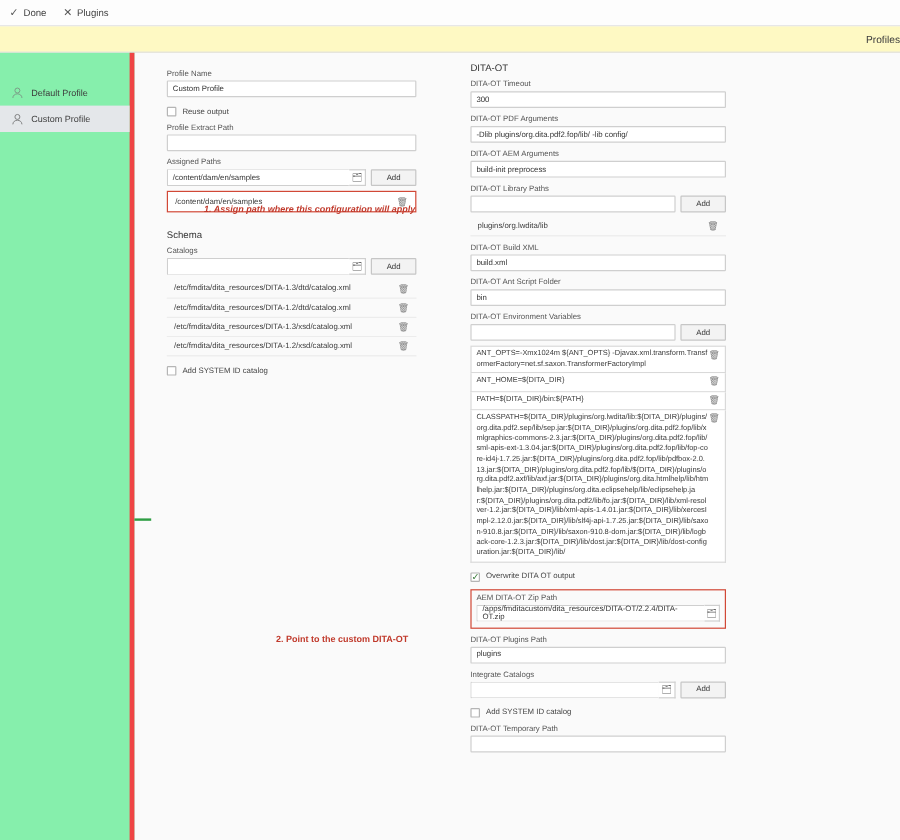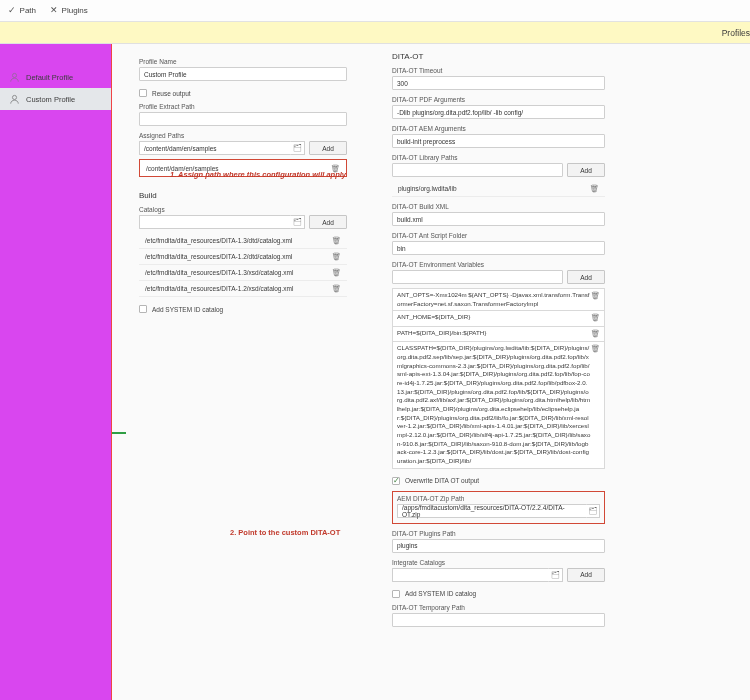--- a/index.html
+++ b/index.html
@@ -37,22 +37,22 @@
     border-bottom: 1px solid #e0e0e0;
     display: flex; align-items: center; justify-content: flex-end;
     font-size: 8.5px; color: #3b3b3b;
   }
 
   
   .body { display: flex; height: 656px; }
 
   .sidebar {
     width: 112px;
-    background: #d946ef;
-    border-right: 1px solid #ef4444;
+    background: #86efac;
+    border-right: 4px solid #ef4444;
     padding-top: 22px;
   }
   .side-item {
     display: flex; align-items: center; gap: 6px;
     height: 22px; padding-left: 9px;
     font-size: 7.5px; color: #3d3d3d;
   }
   .side-item.active { background: #e4e7ea; }
   .side-ic { width: 11px; height: 11px; opacity: .7; flex: none; }
 
@@ -127,21 +127,21 @@
   .greenline { position: absolute; left: 0; top: 388px; width: 14px; height: 2px; background: #2f9e44; }
 </style>
 </head>
 <body>
 
 <div class="app">
 
   <div class="topbar">
     <div class="topbtn">
       <span class="glyph">✓</span>
-      <span>Path</span>
+      <span>Done</span>
     </div>
     <div class="topbtn">
       <span class="glyph">✕</span>
       <span>Plugins</span>
     </div>
   </div>
 
   <div class="titlebar">
     <span>Profiles</span>
   </div>
@@ -191,21 +191,21 @@
           <div class="btn">Add</div>
         </div>
 
         <div class="listbox hl">
           <div class="lrow">
             <span>/content/dam/en/samples</span>
             <span class="trash">🗑</span>
           </div>
         </div>
 
-        <div class="section-h">Build</div>
+        <div class="section-h">Schema</div>
 
         <label class="f">Catalogs</label>
         <div class="row">
           <div class="browse-wrap">
             <div class="inp empty"></div>
             <div class="iconbtn">🗂</div>
           </div>
           <div class="btn">Add</div>
         </div>
 

